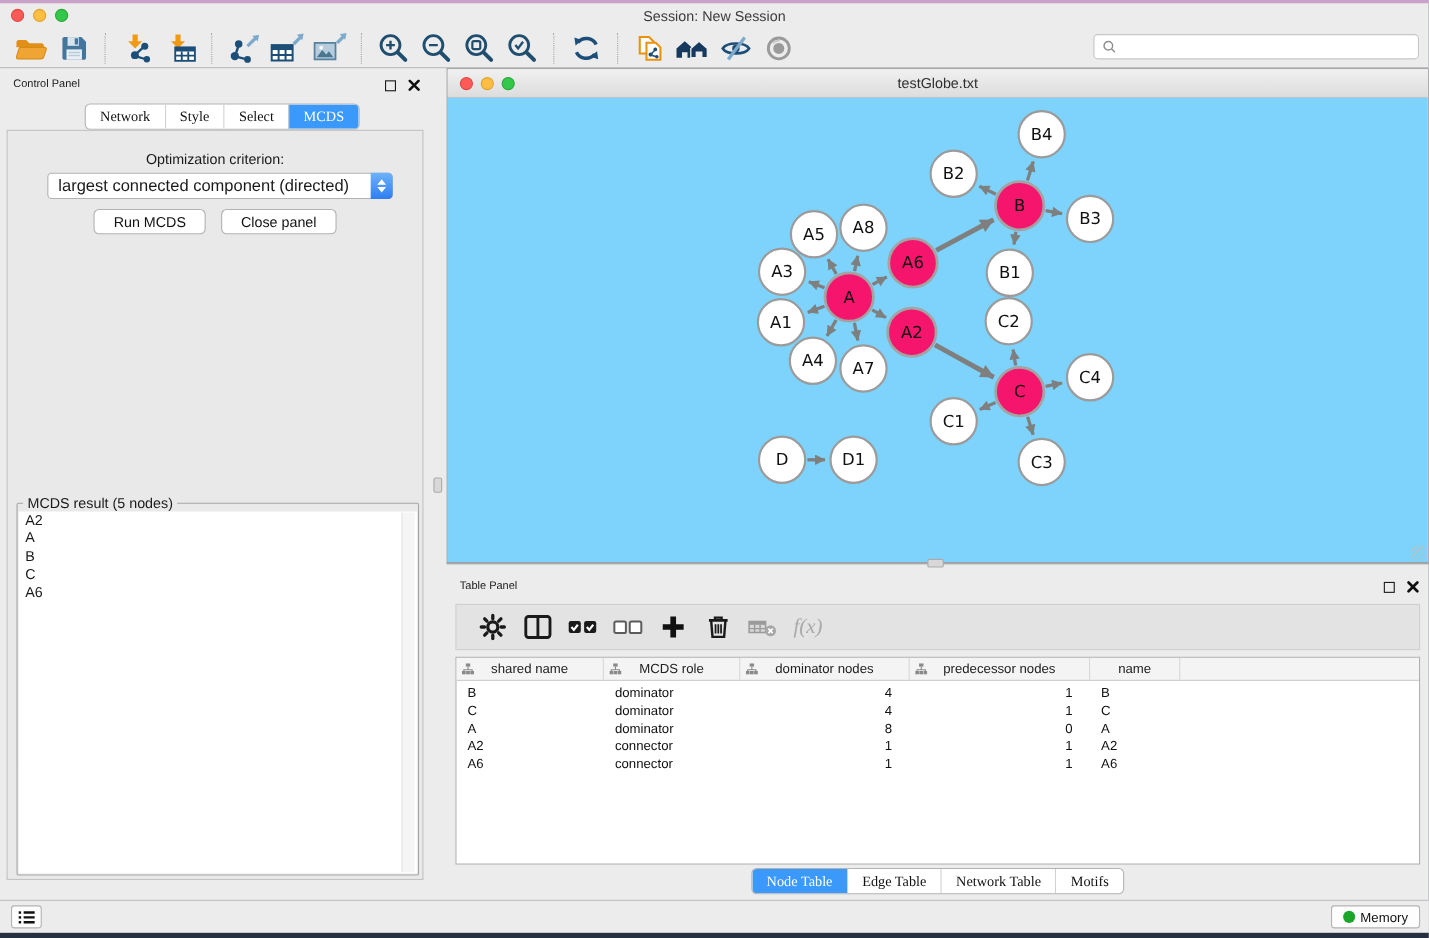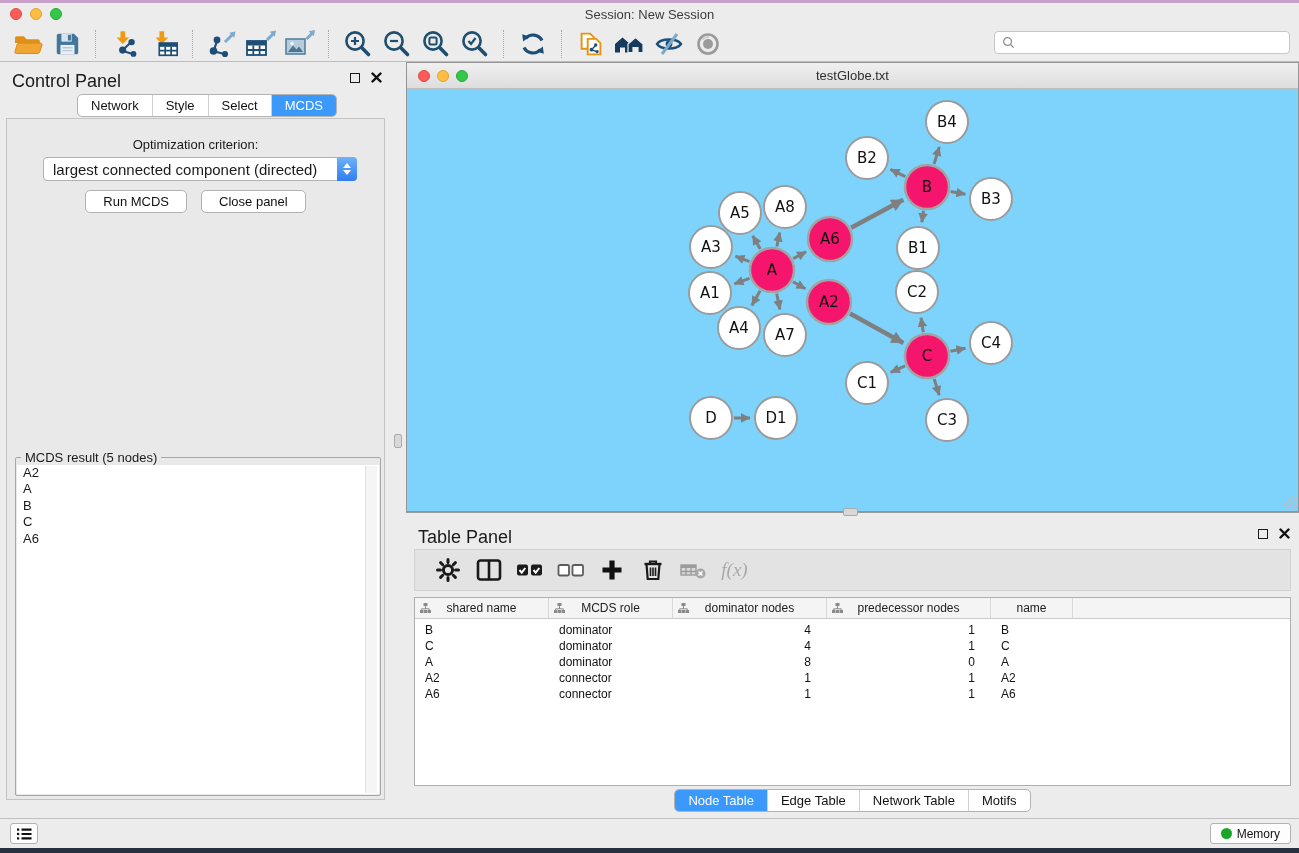--- a/index.html
+++ b/index.html
@@ -24,26 +24,26 @@
   }
   .tb-btn { width:39px; height:30px; display:flex; align-items:center; justify-content:center; }
   .tb-sep { width:1px; height:28px; border-left:1px dotted #a5a5a5; margin:0 9px; }
   .search-box {
     position:absolute; right:9px; top:31px; width:296px; height:23px;
     background:#fff; border:1px solid #c6c6c6; border-radius:4px;
     display:flex; align-items:center; padding-left:7px;
   }
   .search-box input { border:none; outline:none; flex:1; font-size:12px; background:transparent; margin-left:4px; font-family:"Liberation Sans",sans-serif; }
   
-  .panel-title { position:absolute; left:12px; top:9px; font-size:18px; color:#1a1a1a; }
+  .panel-title { position:absolute; left:12px; top:9px; font-size:10px; color:#1a1a1a; }
   .panel-btns { position:absolute; right:9px; top:10px; display:flex; gap:11px; align-items:center; }
   .float-btn { width:10px; height:10px; border:1.6px solid #1a1a1a; display:inline-block; background:transparent; }
   
   .left-panel { position:absolute; left:0; top:62px; width:391px; height:756px; }
-  .seg { display:inline-flex; background:#fff; border:1px solid #b3b3b3; border-radius:5px; overflow:hidden; }
+  .seg { display:inline-flex; background:#fff; border:1px solid #b3b3b3; border-radius:5px; overflow:hidden;font-family:Liberation Serif, serif; }
   .seg-tab { padding:3px 13px; font-size:13px; color:#111; border-left:1px solid #d2d2d2; white-space:nowrap; }
   .seg-tab:first-child { border-left:none; }
   .seg-tab.active { background:#3b99fc; color:#fff; }
   .cp-tabs { position:absolute; left:77px; top:32px; }
   .cp-body {
     position:absolute; left:6px; top:56px; width:379px; height:682px;
     background:#e9e9e9; border:1px solid #c3c3c3;
   }
   .opt-label { position:absolute; left:0; right:0; top:18px; text-align:center; font-size:13px; }
   .dropdown {

